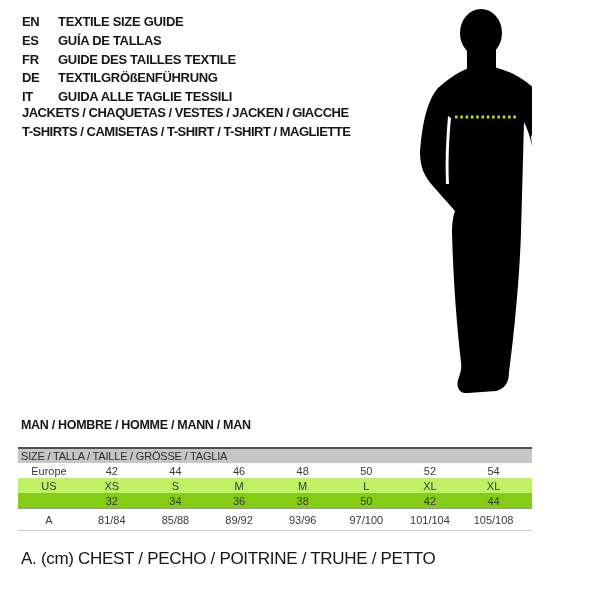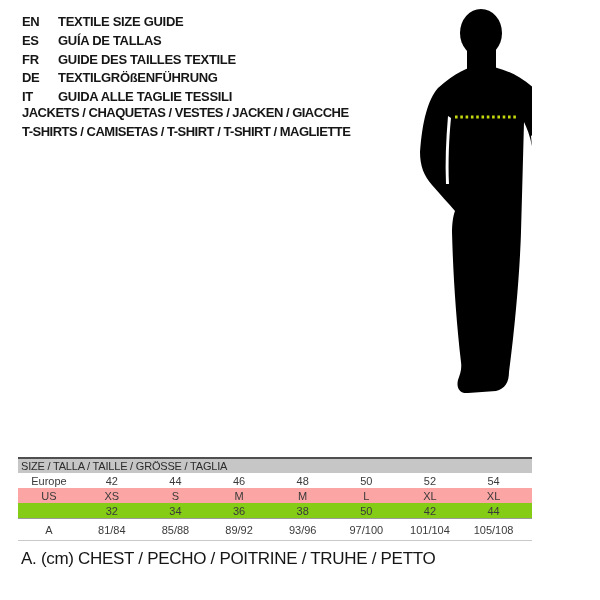--- a/index.html
+++ b/index.html
@@ -17,34 +17,34 @@
   .cat-block { position:absolute; left:22px; top:104px; font-size:13px; font-weight:bold;
                line-height:18.6px; letter-spacing:-0.5px; }
 
   
   .figure-svg { position:absolute; left:360px; top:4px; }
 
   
   .man-title { position:absolute; left:21px; top:418px; font-size:12.5px; font-weight:bold; letter-spacing:-0.3px; }
 
   
-  .table-wrap { position:absolute; left:18px; top:447px; width:571px;margin-top:10px; }
+  .table-wrap { position:absolute; left:18px; top:447px; width:571px; }
   table.size-table {
     width:100%; border-collapse:collapse; table-layout:fixed;
     font-size:11px; color:#3a3a3a;
     border-top:2px solid #4f4f4f; border-bottom:1px solid #c9c9c9;
   }
   table.size-table td { padding:0; text-align:center; vertical-align:middle; }
   td.label-cell { text-align:left; padding-left:3px; }
   tr.header-row td {
     background:#c6c6c6; height:14px; color:#2b2b2b;
     text-align:left; padding-left:3px; letter-spacing:-0.2px;
   }
   tr.row-europe td { height:15px; background:#ffffff; }
-  tr.row-us td     { height:15px; background:#fca5a5; }
+  tr.row-us td     { height:15px; background:#bef264; }
   tr.row-uk td     { height:15px; background:#84cc16; border-bottom:1px solid #9b9b9b; }
   tr.row-a td      { height:21px; background:#ffffff; }
 
   
   .footnote { position:absolute; left:21px; top:549px; font-size:17px; font-weight:normal; letter-spacing:-0.3px; }
 </style>
 </head>
 <body>
 
 <div class="canvas">
@@ -108,20 +108,21 @@
 
     <path fill="#ffffff" d="M88 112 C86 136 85 158 86 180 L89 180 C88 158 89 134 91 114 Z"></path>
     <path fill="#ffffff" d="M171 132 C173 155 175 176 176 198 L179 198 C178 176 176 152 174 130 Z"></path>
 
     <line x1="95" y1="113" x2="157" y2="113" stroke="#c6d80e" stroke-width="3" stroke-dasharray="2.6 2.7"></line>
 
     <line x1="189" y1="113" x2="201" y2="113" stroke="#151515" stroke-width="2.2" stroke-dasharray="3.2 2.6"></line>
     <text x="205" y="118" font-size="14" font-weight="bold" fill="#151515">A</text>
   </svg>
 
+  <div class="man-title">MAN / HOMBRE / HOMME / MANN / MAN</div>
 
   <div class="table-wrap">
     <table class="size-table">
       <colgroup>
         <col style="width:62px">
         <col>
           <col>
           <col>
           <col>
           <col>

